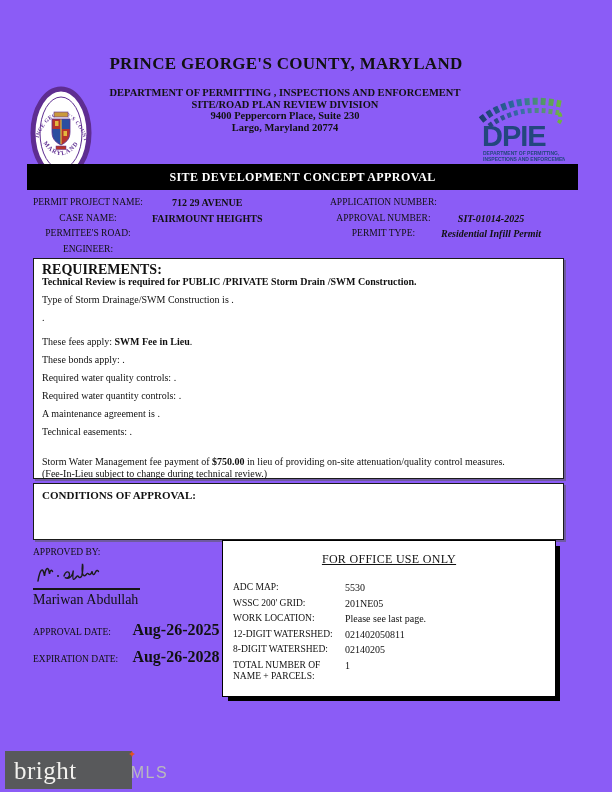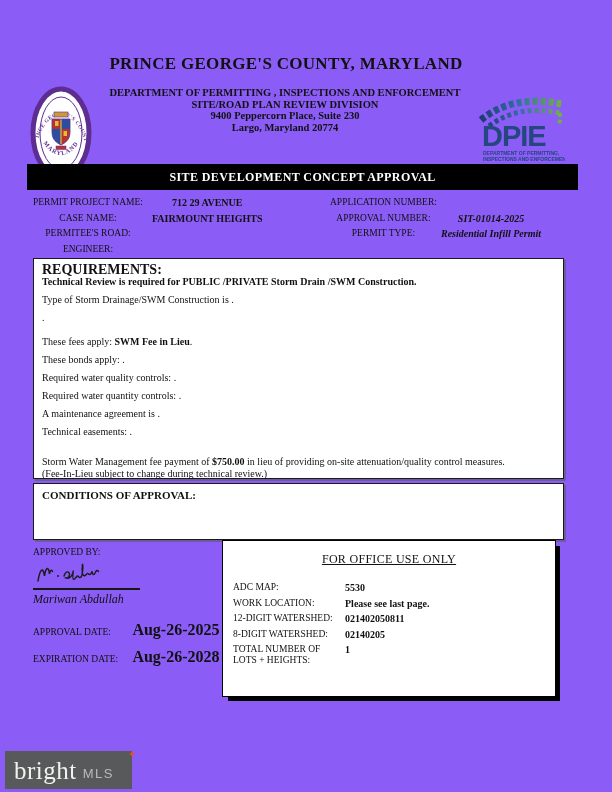--- a/index.html
+++ b/index.html
@@ -50,56 +50,56 @@
   .req-line { }
   .mt-s { margin-top:6px; }
   .mt-m { margin-top:12px; }
   .mt-l { margin-top:18px; }
   .cond-note { margin-top:11px; font-weight:bold; font-style:italic; font-size:10.5px; }
 
   
   .approved-by-label { position:absolute; top:547px; left:33px; font-size:9.5px; }
   .signature { position:absolute; top:558px; left:34px; }
   .sig-line { position:absolute; top:588px; left:33px; width:107px; border-top:2px solid #161616; }
-  .signer-name { position:absolute; top:592px; left:33px; font-size:12px;font-style:italic; }
+  .signer-name { position:absolute; top:592px; left:33px; font-size:14px; }
   .date-rows { position:absolute; top:621px; left:33px; font-size:9.5px; }
   .date-row { margin-bottom:9px; }
   .date-row .dlabel { display:inline-block; width:97px; }
   .date-row .dvalue { font-weight:bold; font-size:16px; }
 
   
   .office-box {
     position:absolute; top:540px; left:222px; width:334px; height:157px;
     border:1.5px solid #000; background:#fff;
     box-shadow:5px 5px 0 -1px #000;
     padding:11px 10px 0 10px;
   }
   .office-title {
     text-align:center; font-size:12px; font-weight:normal;
     text-decoration:underline; letter-spacing:.3px; margin-bottom:15px;
   }
   .office-rows { }
   .office-row { display:flex; margin-bottom:4.5px; line-height:11px; }
   .office-row .olabel { width:112px; font-size:9.5px; flex:none; }
-  .office-row .ovalue { font-weight:bold; font-size:10px; }
+  .office-row .ovalue { font-weight:normal; font-size:10px; }
 
   
   .mls-box {
     position:absolute; top:751px; left:5px; width:127px; height:38px;
-    background:#58595b; display:flex; align-items:center; padding-left:9px;
+    background:#58595b; display:flex; align-items:center; padding-left:9px;gap:48px;
   }
   .mls-brand {
     position:relative; color:#f2f1ee; font-family:"Liberation Serif", serif;
     font-size:25px; line-height:25px; letter-spacing:.5px;
   }
   .mls-spark {
     position:absolute; right:-3px; top:0; width:6px; height:6px; background:#e8501e;
     clip-path:polygon(50% 0,66% 34%,100% 50%,66% 66%,50% 100%,34% 66%,0 50%,34% 34%);
   }
-  .mls-suffix { color:#b9babc; font-family:"Liberation Sans", sans-serif; font-size:13px; letter-spacing:1.5px; margin-left:6px; margin-top:6px; }
+  .mls-suffix { color:#b9babc; font-family:"Liberation Sans", sans-serif; font-size:16px; letter-spacing:1.5px; margin-left:6px; margin-top:6px; }
 </style>
 </head>
 <body>
 
 <div class="page">
 
   <h1 class="county-title">PRINCE GEORGE'S COUNTY, MARYLAND</h1>
 
   <div class="dept-block">
     <div>DEPARTMENT OF PERMITTING , INSPECTIONS AND ENFORCEMENT</div>
@@ -232,33 +232,37 @@
   </div>
 
   <div class="office-box">
     <div class="office-title">FOR OFFICE USE ONLY</div>
     <div class="office-rows">
       <div class="office-row">
         <span class="olabel">ADC MAP:</span>
         <span class="ovalue">5530</span>
       </div>
       <div class="office-row">
+        <span class="olabel">WSSC 200' GRID:</span>
+        <span class="ovalue">201NE05</span>
+      </div>
+      <div class="office-row">
         <span class="olabel">WORK LOCATION:</span>
         <span class="ovalue">Please see last page.</span>
       </div>
       <div class="office-row">
         <span class="olabel">12-DIGIT WATERSHED:</span>
         <span class="ovalue">021402050811</span>
       </div>
       <div class="office-row">
         <span class="olabel">8-DIGIT WATERSHED:</span>
         <span class="ovalue">02140205</span>
       </div>
       <div class="office-row">
-        <span class="olabel">TOTAL NUMBER OF LOTS + HEIGHTS:</span>
+        <span class="olabel">TOTAL NUMBER OF NAME + PARCELS:</span>
         <span class="ovalue">1</span>
       </div>
     </div>
   </div>
 
   <div class="mls-box">
     <span class="mls-brand">bright</span>
     <span class="mls-spark"></span>
     <span class="mls-suffix">MLS</span>
   </div>

